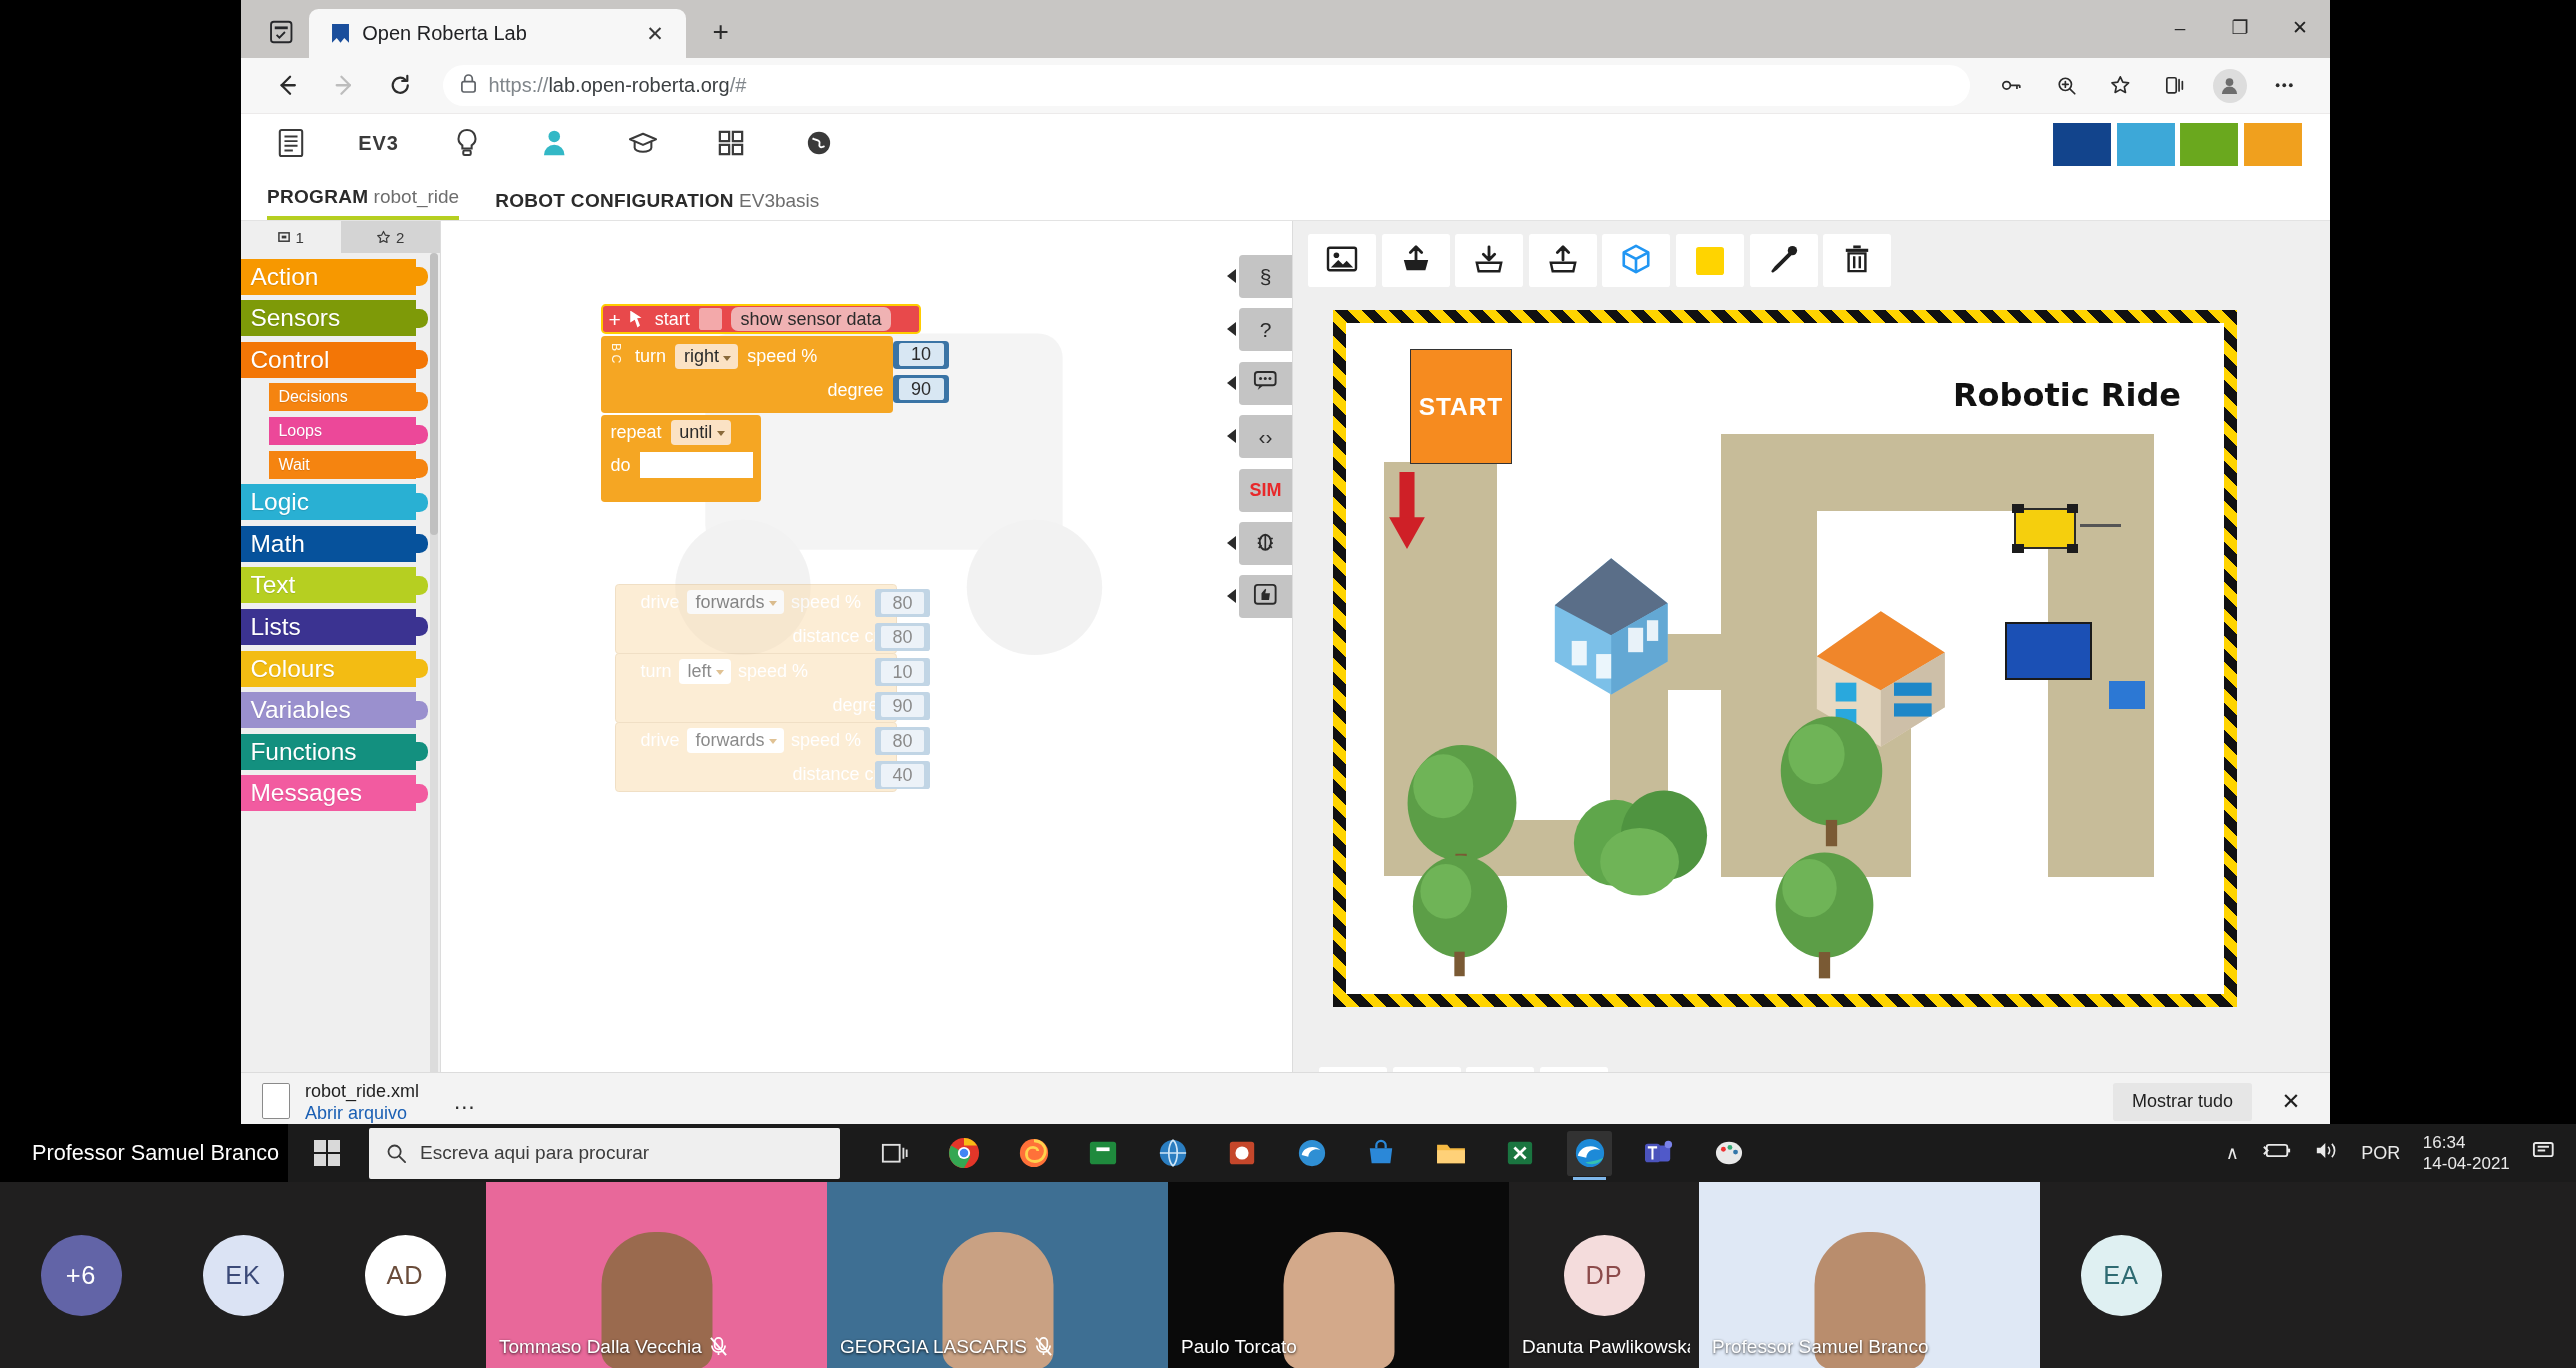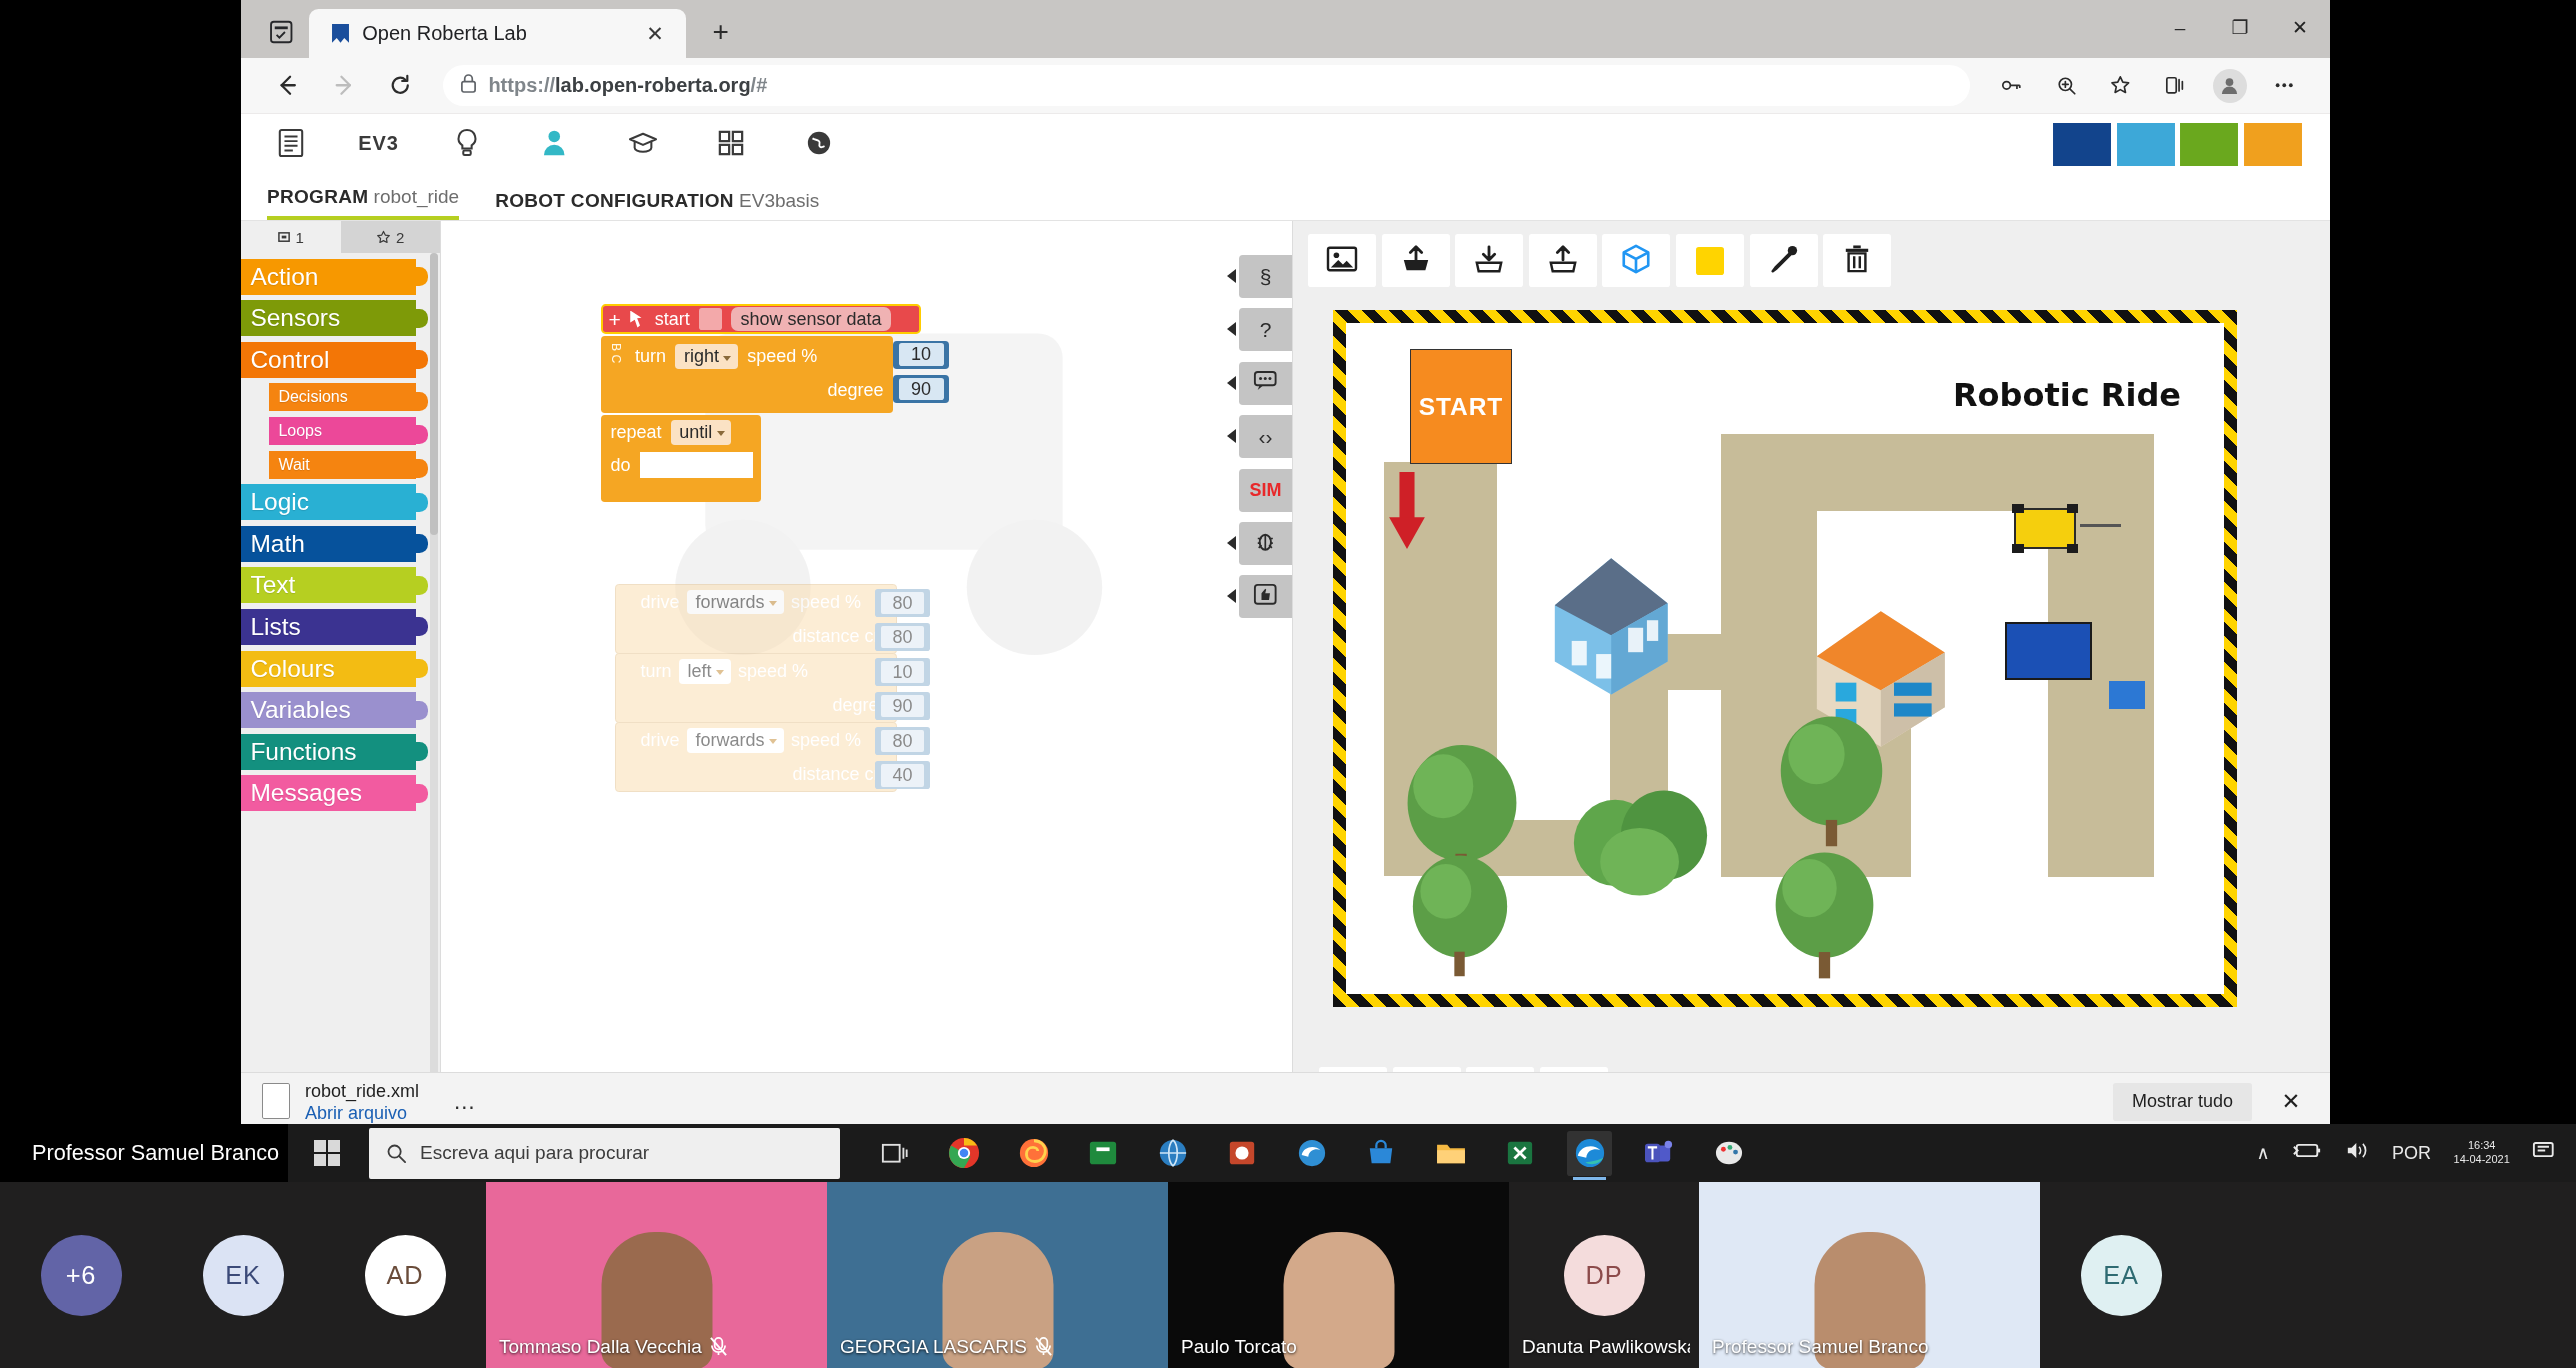--- a/index.html
+++ b/index.html
@@ -68,21 +68,21 @@
   .navbtn {
     width: 51px; height: 45px; display: flex; align-items: center; justify-content: center;
     color: #2b2b2b;
   }
   .navbtn.dim { color: #bdbdbd; }
   .urlbox {
     flex: 1; height: 41px; margin: 0 11.3px; background: #ffffff;
     border-radius: 21px; display: flex; align-items: center; gap: 11.3px;
     padding: 0 17px; font-size: 20px; color: #5f6368;
   }
-  .urlbox .urltext { color: #3c4043; font-weight: bold; }
+  .urlbox .urltext { color: #3c4043; }
   .urlbox .urltext .dim { color: #80868b; }
   .addrbtn {
     width: 49px; height: 43px; display: flex; align-items: center; justify-content: center;
     color: #2b2b2b;
   }
   .avatarbtn {
     width: 34px; height: 34px; border-radius: 50%; background: #dddddd;
     display: flex; align-items: center; justify-content: center; color: #6d6d6d;
     margin: 0 7.5px;
   }
@@ -339,21 +339,21 @@
   .tbicons { display: flex; align-items: center; gap: 24.5px; margin-left: 32px; }
   .tbi { width: 45px; height: 45px; display: flex; align-items: center; justify-content: center; }
   .tbi.active { position: relative; background: #323232; border-radius: 2.8px; }
   .tbi.active::after {
     content: ""; position: absolute; left: 5.6px; right: 5.6px; bottom: -4.7px; height: 2.8px; background: #7fb7ea;
   }
   .tray {
     margin-left: auto; display: flex; align-items: center; gap: 22.6px; color: #e9e9e9;
     font-size: 18px; padding-right: 21px;
   }
-  .clock { text-align: center; line-height: 1.25; font-size: 11px; }
+  .clock { line-height: 1.25; font-size: 17px; }
 
   
   #strip {
     position: absolute; left: 0; bottom: 0; width: 2576px; height: 187px;
     background: #201f1f; display: flex; align-items: stretch;
   }
   .pcell {
     position: relative; flex: none; height: 187px; display: flex;
     align-items: center; justify-content: center; overflow: hidden;
   }

